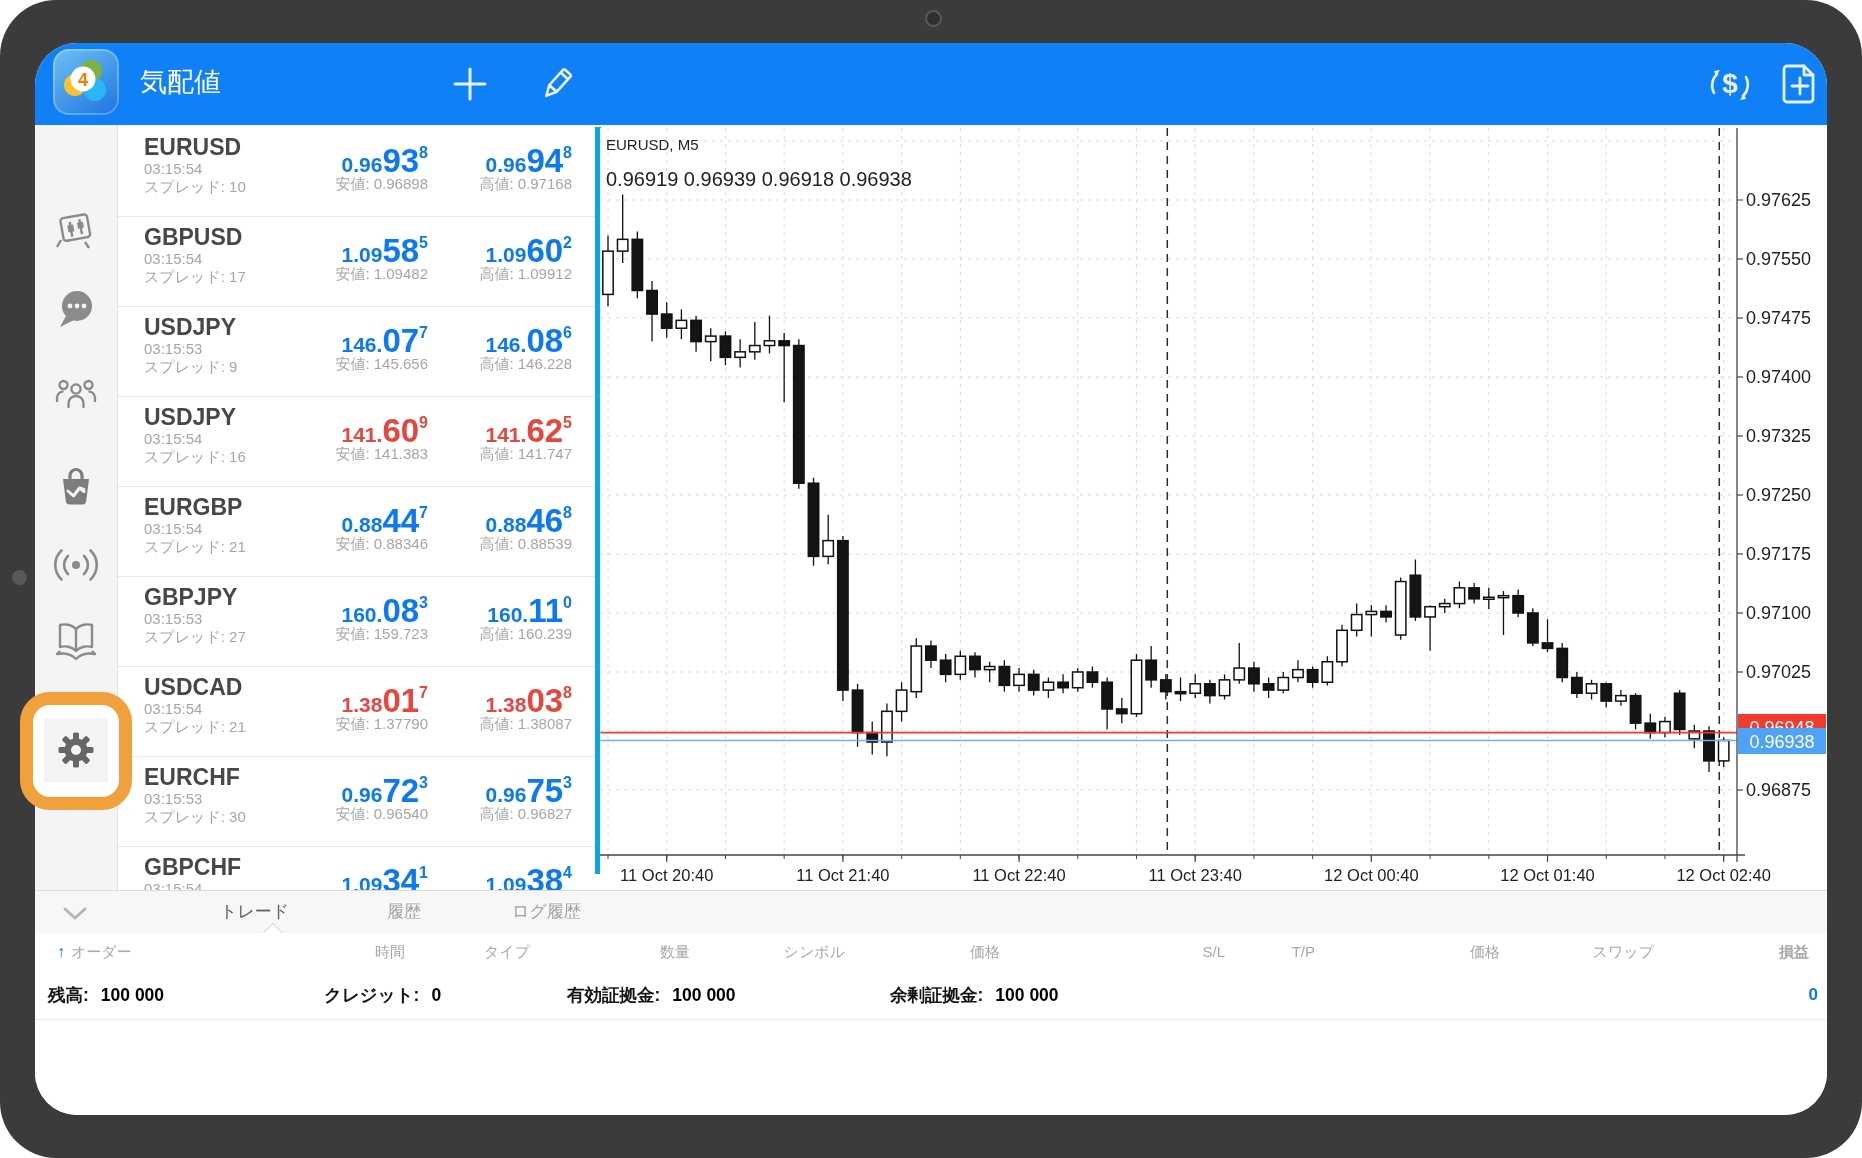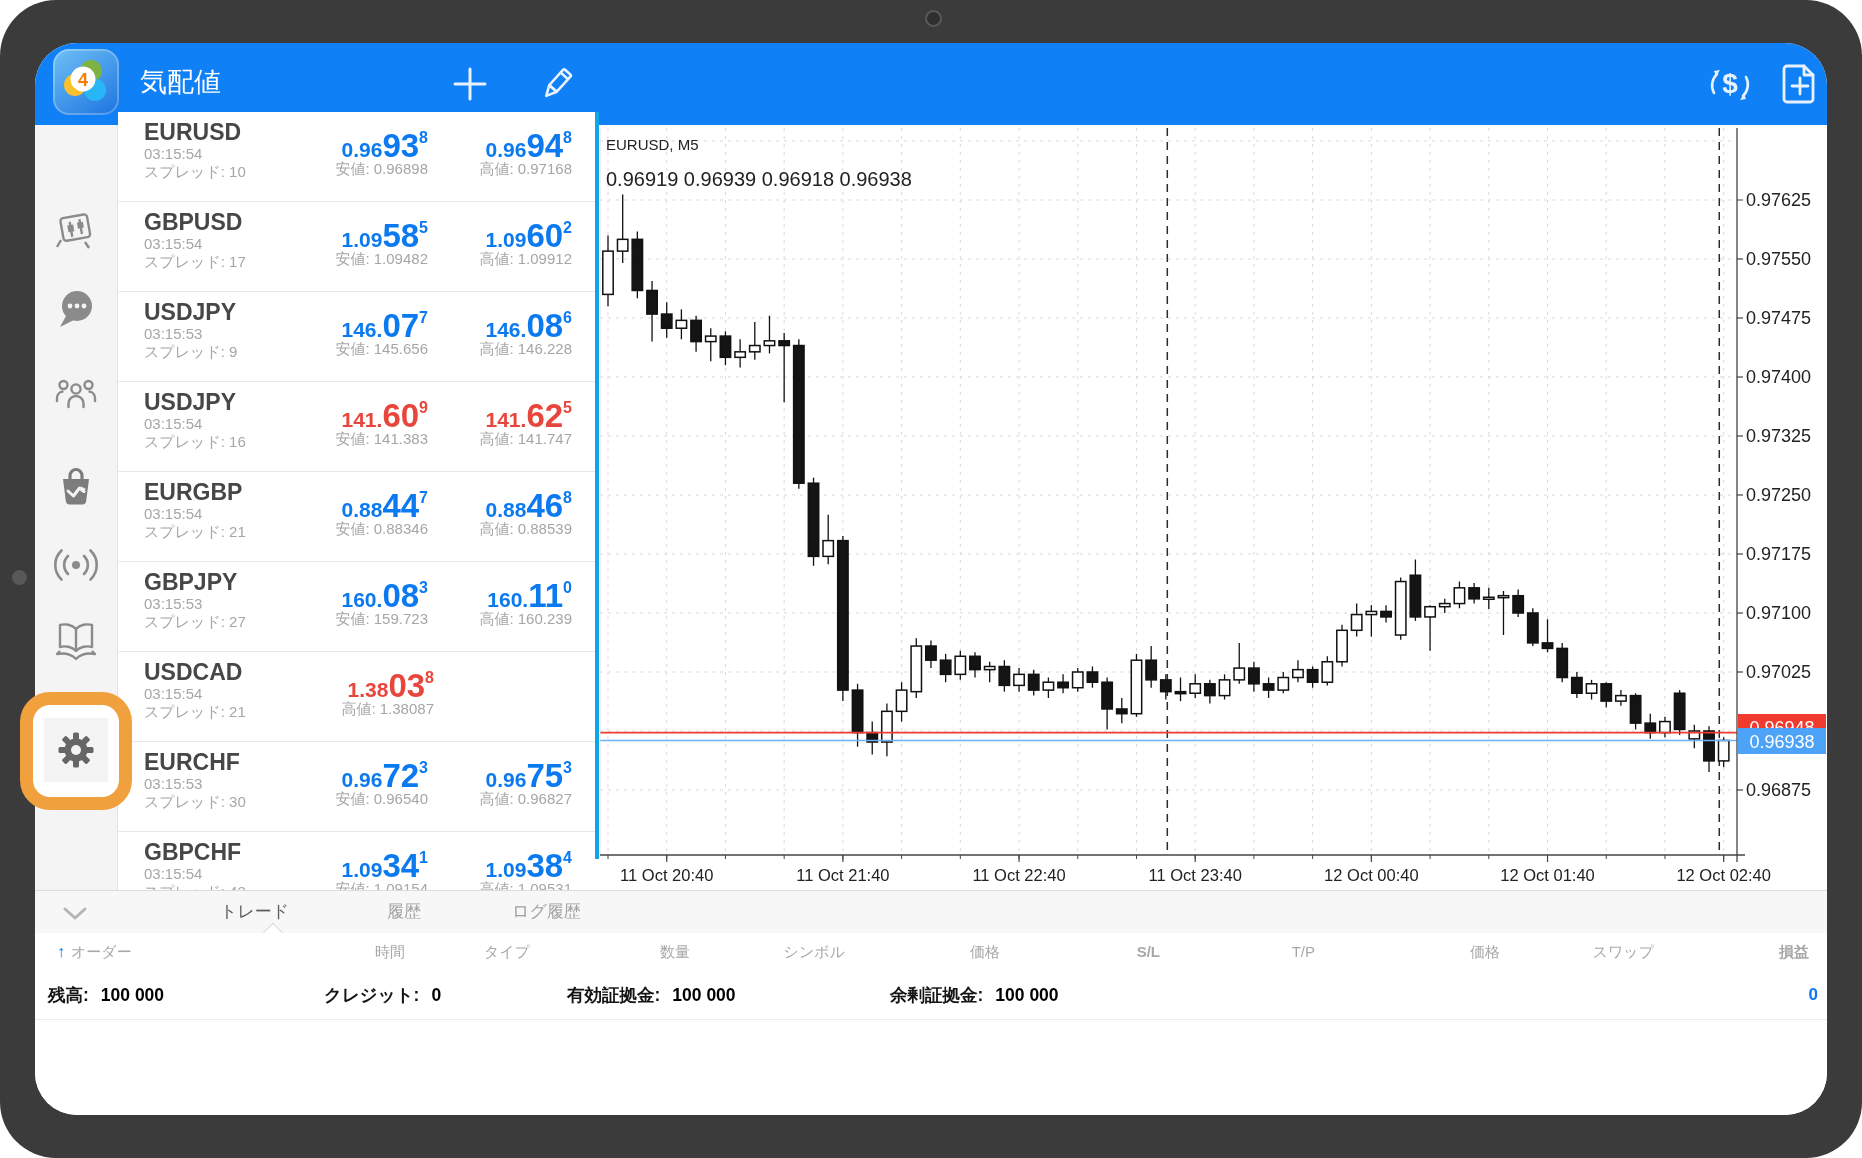--- a/index.html
+++ b/index.html
@@ -16,21 +16,21 @@
            background:linear-gradient(145deg,#6fc0f4,#1b74e0);box-shadow:inset 0 0 0 2px rgba(255,255,255,.25);}
   .appicon svg{position:absolute;left:0;top:0;}
   .tb-title{position:absolute;left:105px;top:0;height:82px;line-height:82px;color:#ffffff;font-size:27px;font-family:Liberation Mono, monospace;}
   .tb-ic{position:absolute;top:13px;width:56px;height:56px;cursor:pointer;}
 
   
   .sidebar{position:absolute;left:0;top:82px;width:82px;height:765px;background:#f4f4f4;border-right:1px solid #e1e1e1;}
   .sb-item{position:absolute;left:0;width:82px;height:56px;display:flex;align-items:center;justify-content:center;}
 
   
-  .quotes{position:absolute;left:83px;top:69px;width:477px;height:747px;background:#ffffff;border-right:4px solid #0ea5e9;}
+  .quotes{position:absolute;left:83px;top:84px;width:477px;height:747px;background:#ffffff;border-right:6px solid #0ea5e9;}
   .qrow{position:relative;height:82px;border-bottom:1px solid #e8e8e8;display:flex;padding-top:7px;box-sizing:content-box;}
   .qsym{width:172px;padding-left:26px;box-sizing:border-box;}
   .sname{font-size:23px;font-weight:bold;color:#474747;line-height:26px;}
   .qsub{font-size:15px;color:#a6a6a6;line-height:18px;}
   .qcol{width:138px;text-align:right;}
   .qcol.ask{width:160px;padding-right:16px;box-sizing:border-box;}
   .qprice{line-height:38px;height:38px;font-weight:bold;white-space:nowrap;}
   .qprice .pp{font-size:21px;}
   .qprice .pb{font-size:33px;}
   .qprice .ps{font-size:16px;vertical-align:14px;}
@@ -305,20 +305,24 @@
        <div class="qcol ask">
          <div class="qprice up"><span class="pp">160.</span><span class="pb">11</span><span class="ps">0</span></div>
          <div class="qlh">高値: 160.239</div>
        </div>
       </div>
       <div class="qrow">
         <div class="qsym">
          <div class="sname">USDCAD</div>
          <div class="qsub">03:15:54</div>
          <div class="qsub">スプレッド: 21</div>
+       </div>
+       <div class="qcol">
+         <div class="qprice down"><span class="pp">1.38</span><span class="pb">01</span><span class="ps">7</span></div>
+         <div class="qlh">安値: 1.37790</div>
        </div>
        <div class="qcol ask">
          <div class="qprice down"><span class="pp">1.38</span><span class="pb">03</span><span class="ps">8</span></div>
          <div class="qlh">高値: 1.38087</div>
        </div>
       </div>
       <div class="qrow">
         <div class="qsym">
          <div class="sname">EURCHF</div>
          <div class="qsub">03:15:53</div>
@@ -621,21 +625,21 @@
       <div class="tab" style="left:477px;">ログ履歴</div>
       <div class="notch"></div>
     </div>
     <div class="hdrrow" id="hdrrow">
       <div class="hsort"><span class="arr">↑</span><span>オーダー</span></div>
     <div class="hcol" style="left: 370px;">時間</div>
         <div class="hcol" style="left: 495px;">タイプ</div>
         <div class="hcol" style="left: 655px;">数量</div>
         <div class="hcol" style="left: 810px;">シンボル</div>
         <div class="hcol" style="left: 965px;">価格</div>
-        <div class="hcol" style="left: 1125px; font-weight: bold;">S/L</div>
+        <div class="hcol" style="left: 1190px;">S/L</div>
         <div class="hcol" style="left: 1280px;">T/P</div>
         <div class="hcol" style="left: 1465px;">価格</div>
         <div class="hcol" style="left: 1619px;">スワップ</div>
         <div class="hcol" style="left: 1774px; font-weight: bold;">損益</div>
       </div>
     <div class="sumrow" id="sumrow">
       <div class="profit">0</div>
     <div class="sitem" style="left: 13px;"><span>残高:</span><span class="sv">100 000</span></div>
         <div class="sitem" style="left: 289px;"><span>クレジット:</span><span class="sv">0</span></div>
         <div class="sitem" style="left: 532px;"><span>有効証拠金:</span><span class="sv">100 000</span></div>

